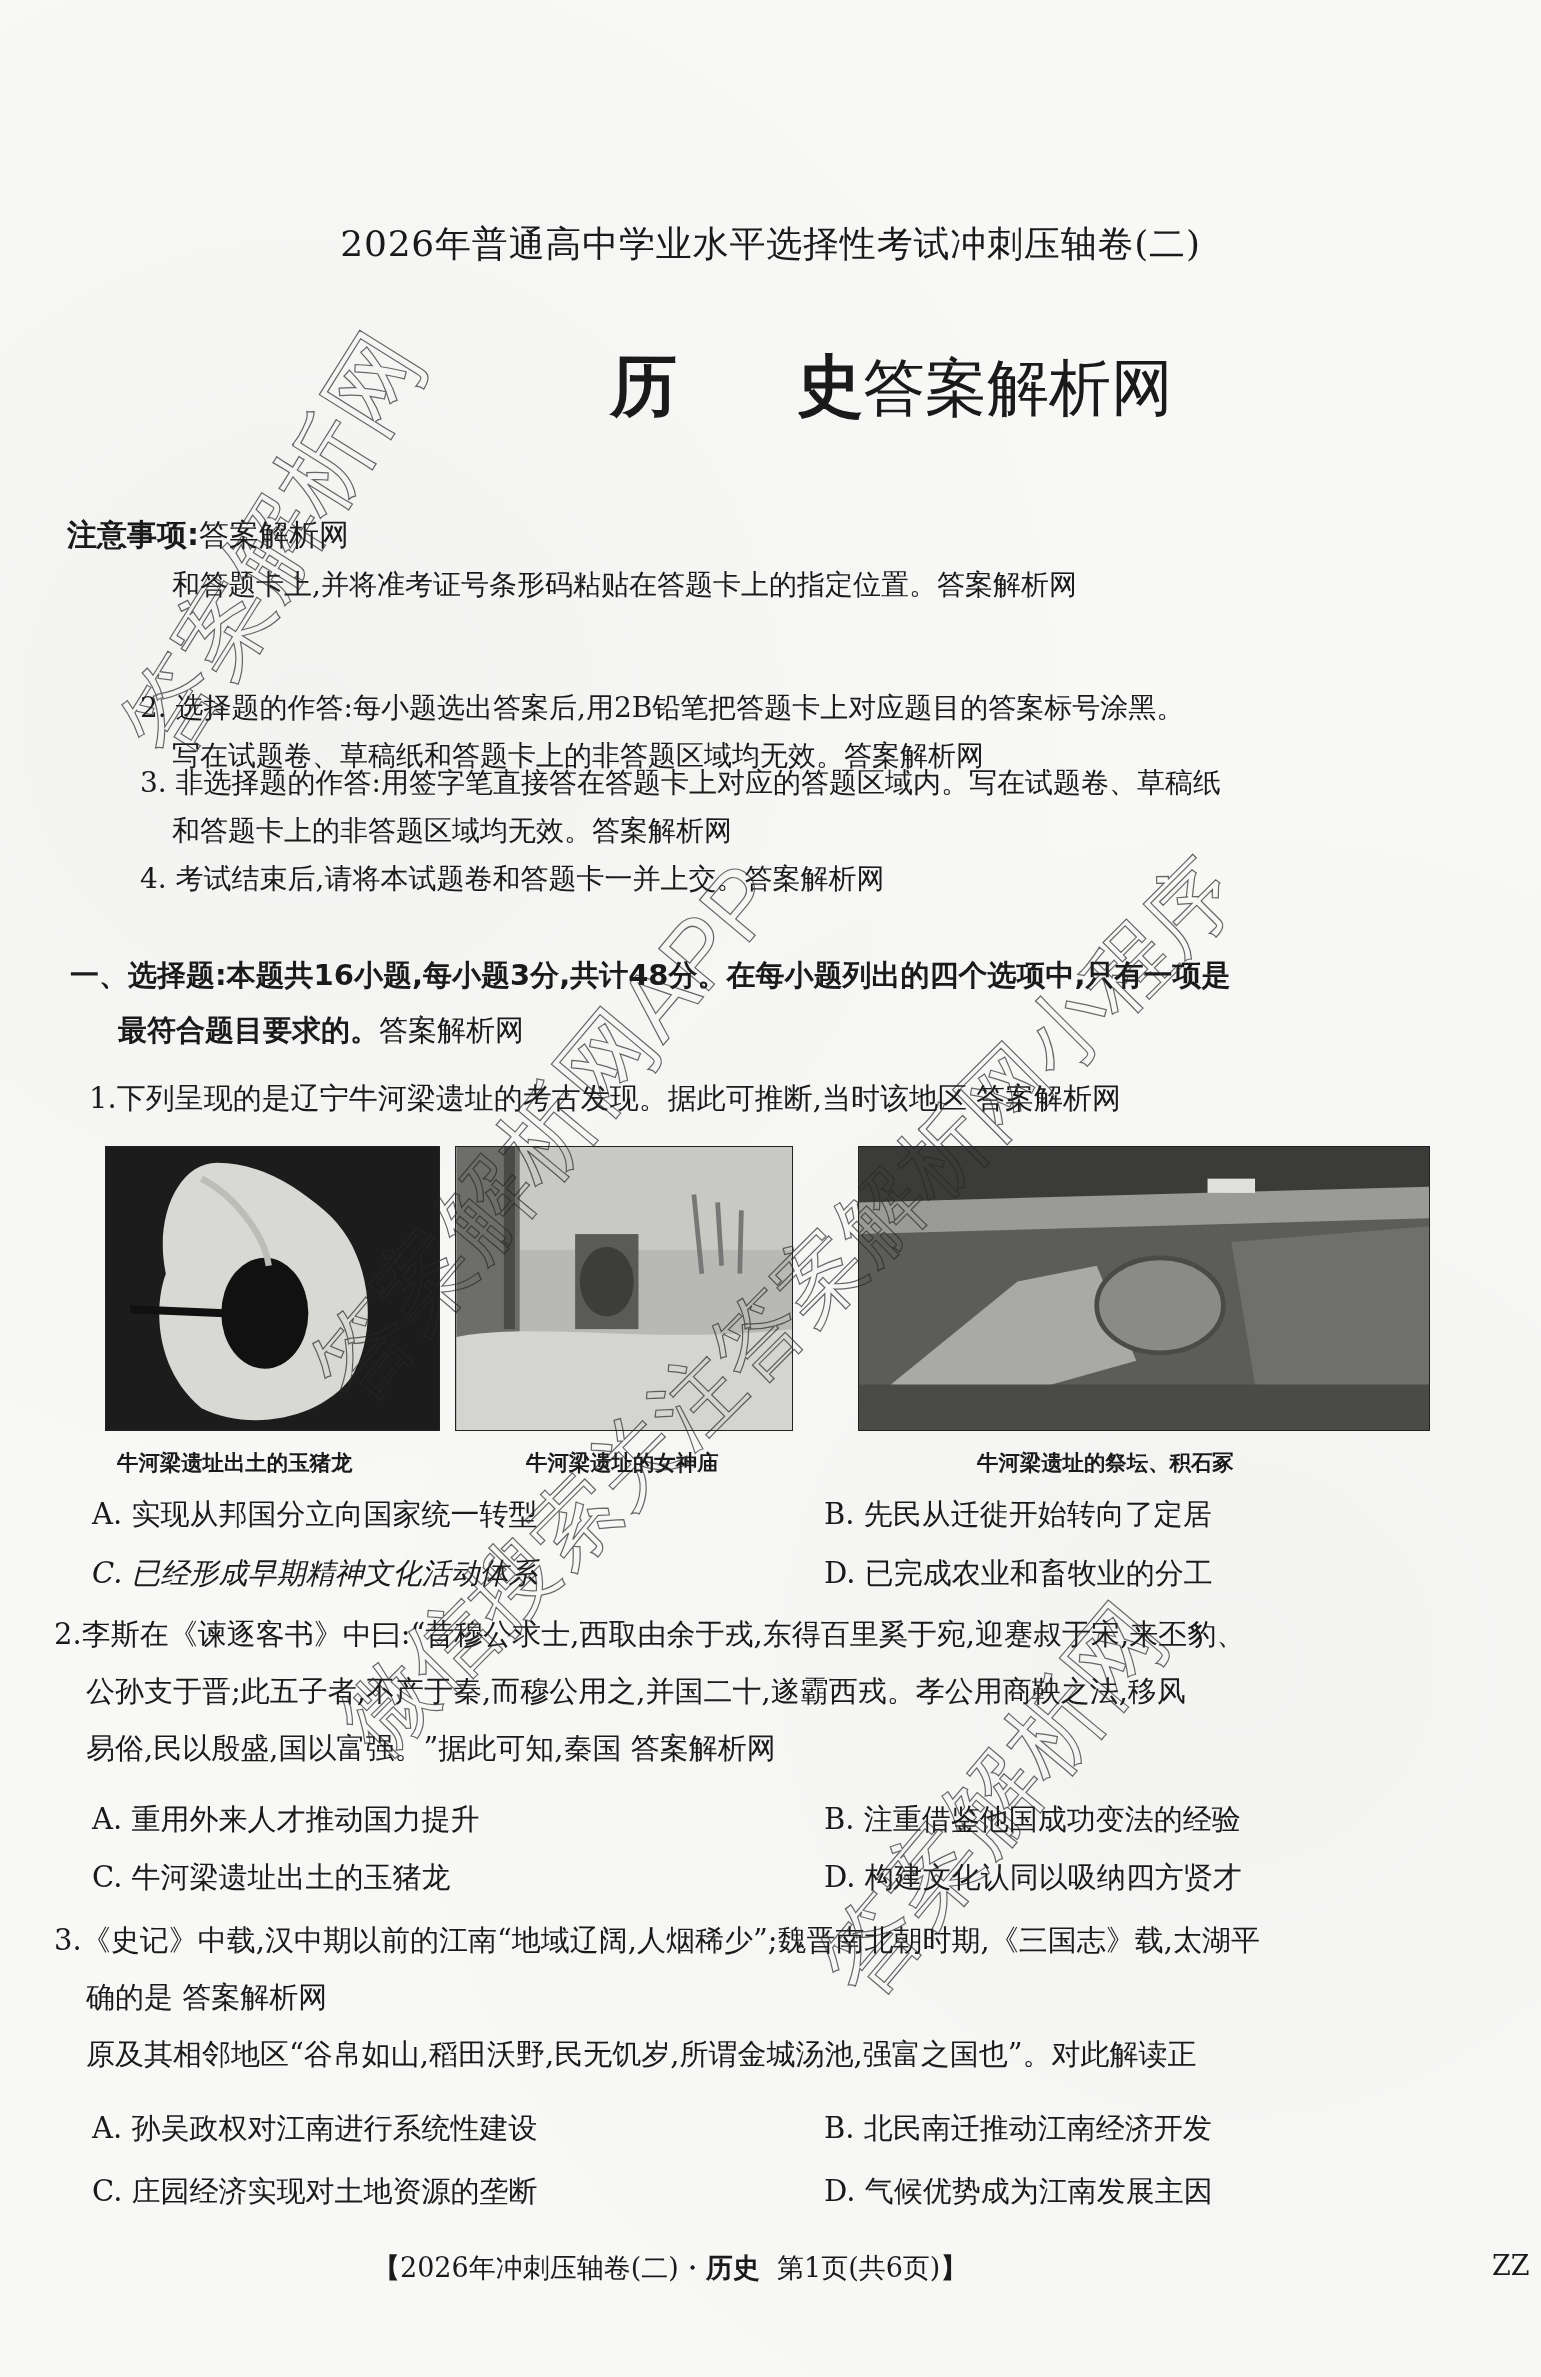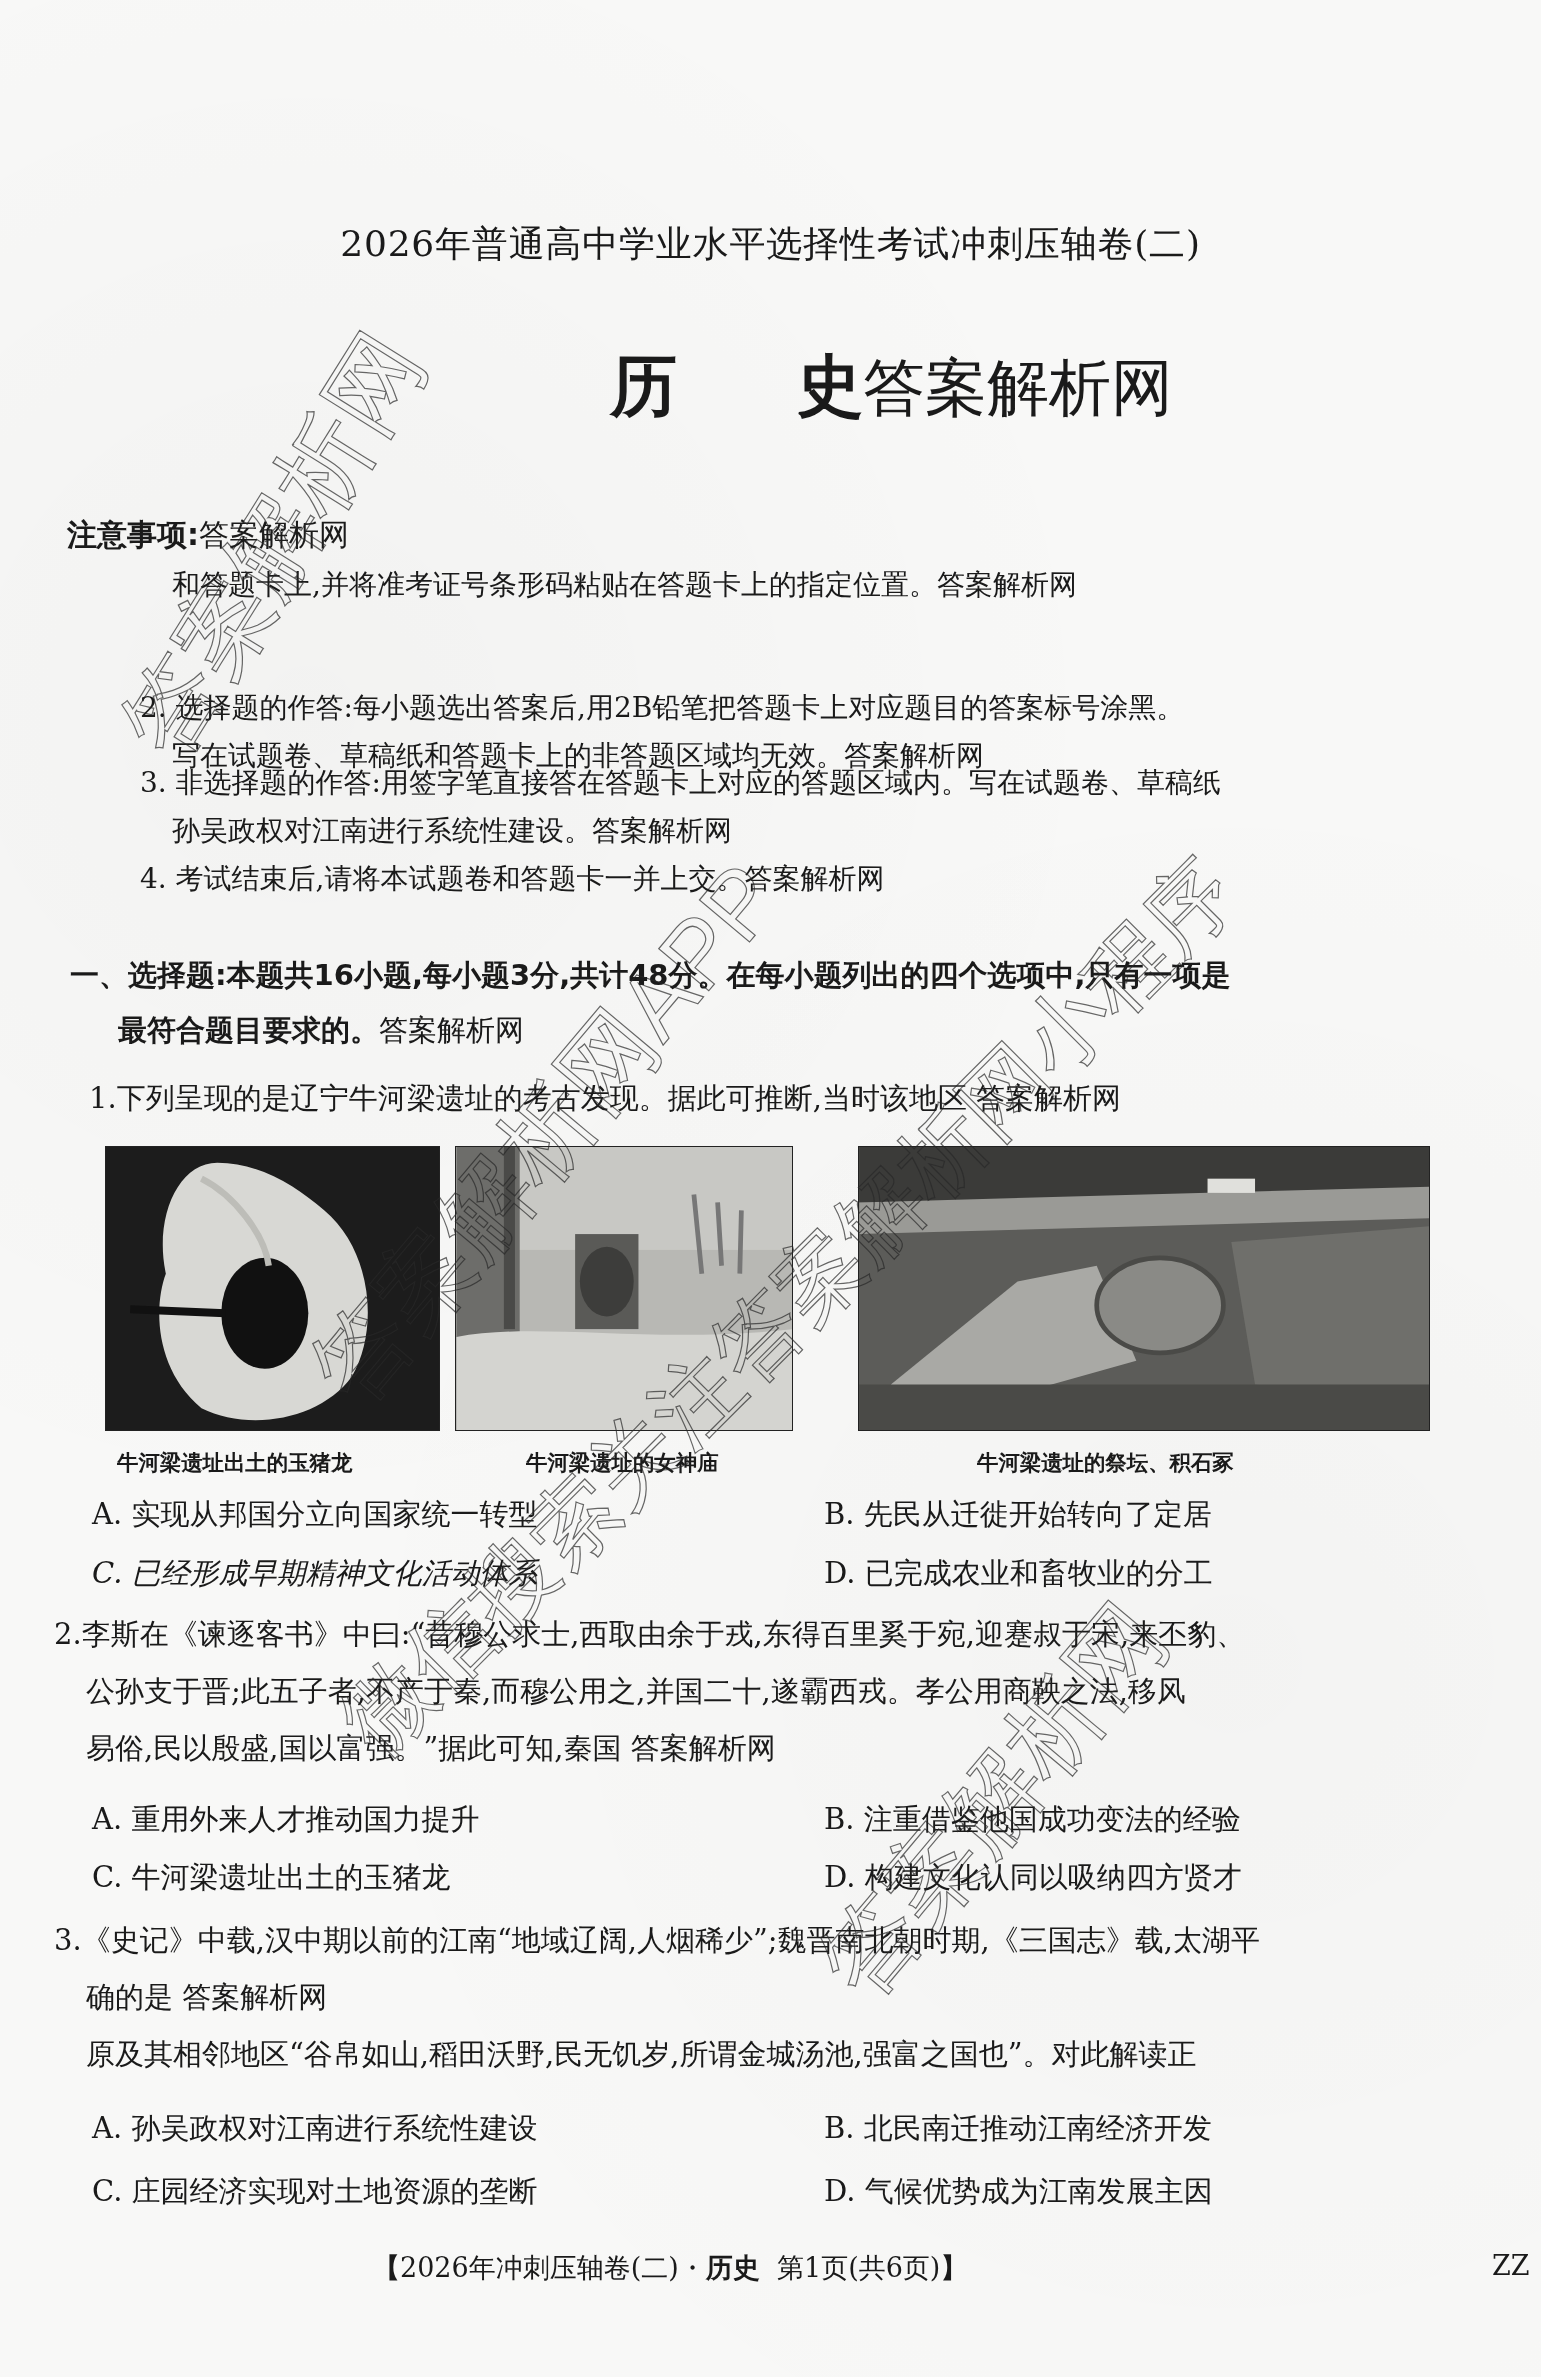--- a/index.html
+++ b/index.html
@@ -66,21 +66,21 @@
 
 <div class="abs notice-item" style="top:561px; left:140px;">
   <span class="cont"><span>和答题卡上,并将准考证号条形码粘贴在答题卡上的指定位置。</span><span class="wm-inline">答案解析网</span></span>
 </div>
 <div class="abs notice-item" style="top:684px; left:140px;">
   <span>2. 选择题的作答:每小题选出答案后,用2B铅笔把答题卡上对应题目的答案标号涂黑。</span>
   <span class="cont"><span>写在试题卷、草稿纸和答题卡上的非答题区域均无效。</span><span class="wm-inline">答案解析网</span></span>
 </div>
 <div class="abs notice-item" style="top:759px; left:140px;">
   <span>3. 非选择题的作答:用签字笔直接答在答题卡上对应的答题区域内。写在试题卷、草稿纸</span>
-  <span class="cont"><span>孙吴政权对江南进行系统性建设。</span><span class="wm-inline">答案解析网</span></span>
+  <span class="cont"><span>和答题卡上的非答题区域均无效。</span><span class="wm-inline">答案解析网</span></span>
 </div>
 <div class="abs notice-item" style="top:855px; left:140px;">
   <span>4. 考试结束后,请将本试题卷和答题卡一并上交。</span><span class="wm-inline">答案解析网</span>
 </div>
 
 <div class="abs section" style="top:948px;">
   <span>一、选择题:本题共16小题,每小题3分,共计48分。在每小题列出的四个选项中,只有一项是</span>
   <span class="indent"><span>最符合题目要求的。</span><span class="wm-inline">答案解析网</span></span>
 </div>
 

